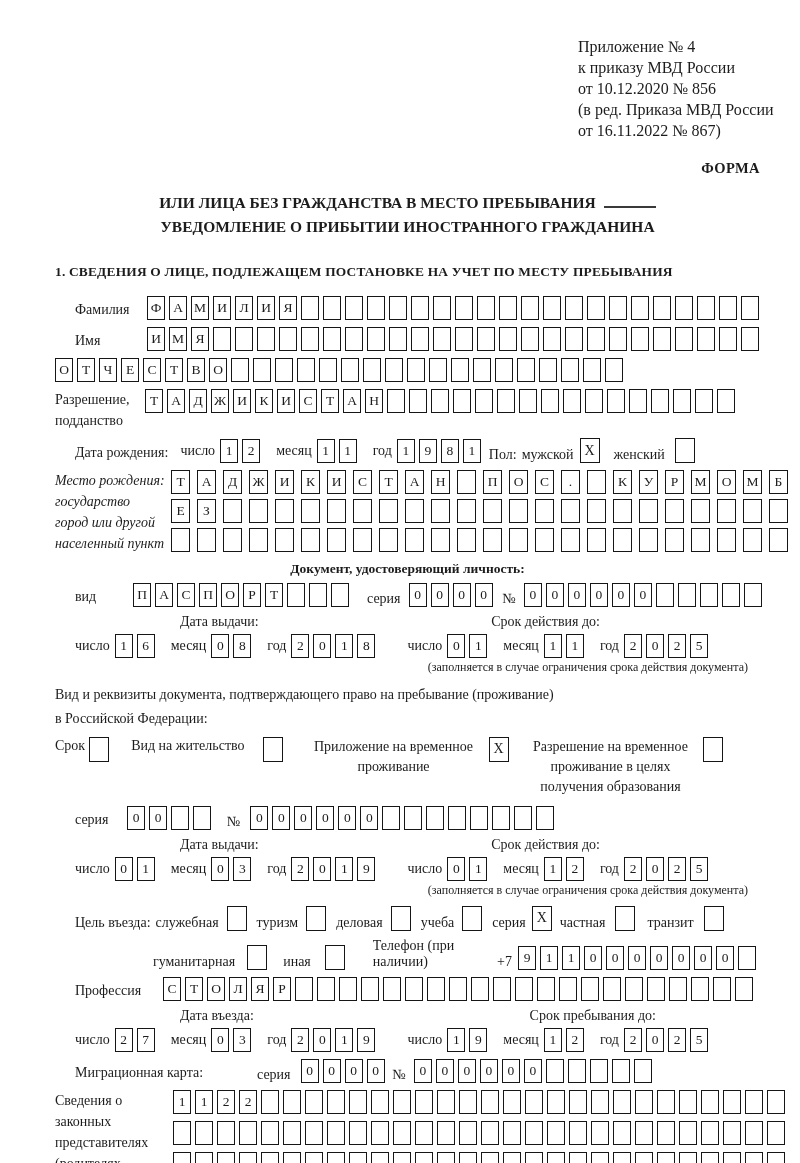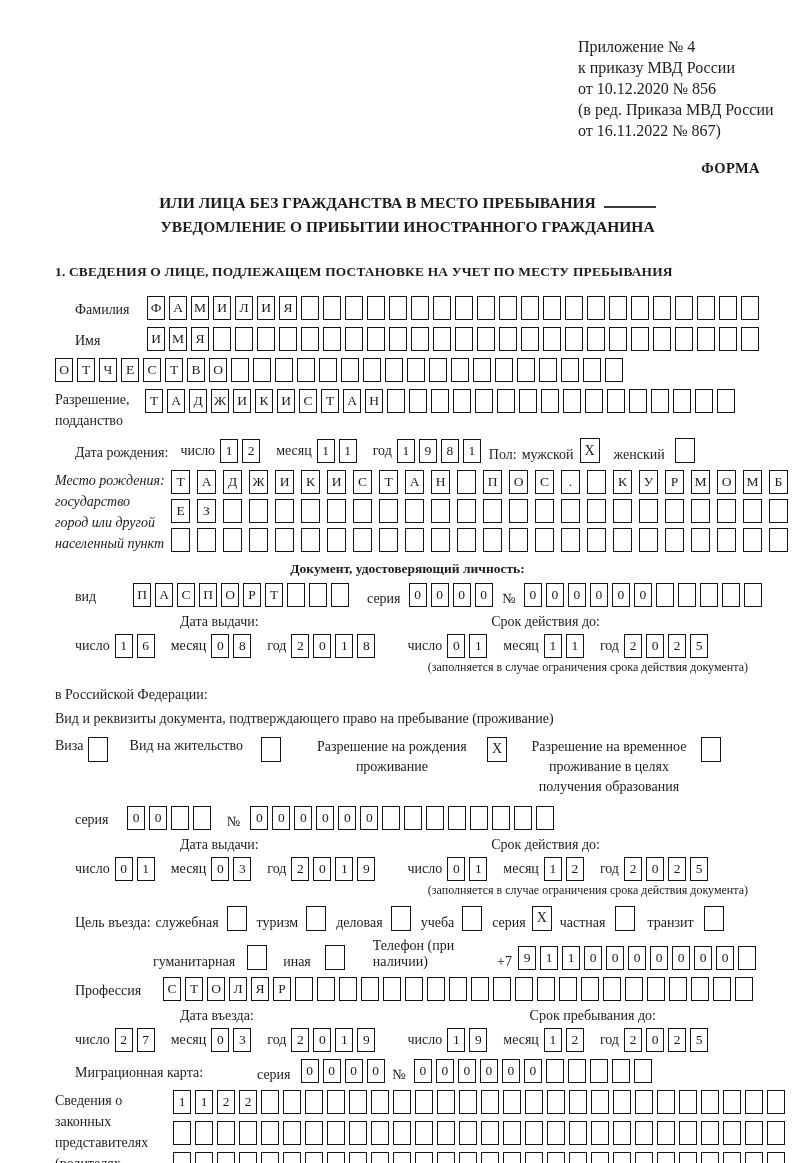--- a/index.html
+++ b/index.html
@@ -399,30 +399,30 @@
           <span class="cb">2</span>
           <span class="cb">0</span>
           <span class="cb">2</span>
           <span class="cb">5</span>
         </span>
     </span>
   </div>
   <div class="note-right">(заполняется в случае ограничения срока действия документа)</div>
 
   <div style="line-height:1.7;">
+    <div>Вид и реквизиты документа, подтверждающего право на пребывание (проживание)</div>
     <div>в Российской Федерации:</div>
-    <div>Вид и реквизиты документа, подтверждающего право на пребывание (проживание)</div>
   </div>
 
   <div class="row" style="margin-top:6px;">
-    <span class="lbl">Виза</span>
+    <span class="lbl">Срок</span>
     <span class="ckb" style="margin-left:4px"></span>
     <span class="lbl" style="margin-left:22px">Вид на жительство</span>
     <span class="ckb" style="margin-left:18px"></span>
-    <span class="lbl opt-col" style="width:178px;margin-left:22px">Разрешение на рождения проживание</span>
+    <span class="lbl opt-col" style="width:178px;margin-left:22px">Приложение на временное проживание</span>
     <span class="ckb" style="margin-left:6px">X</span>
     <span class="lbl opt-col" style="width:172px;margin-left:16px">Разрешение на временное проживание в целях получения образования</span>
     <span class="ckb" style="margin-left:6px"></span>
   </div>
 
   <div class="row vcenter" style="margin-top:8px;">
     <span class="lbl" style="width:52px">серия</span>
     <span class="boxes">
         <span class="cb">0</span>
         <span class="cb">0</span>

